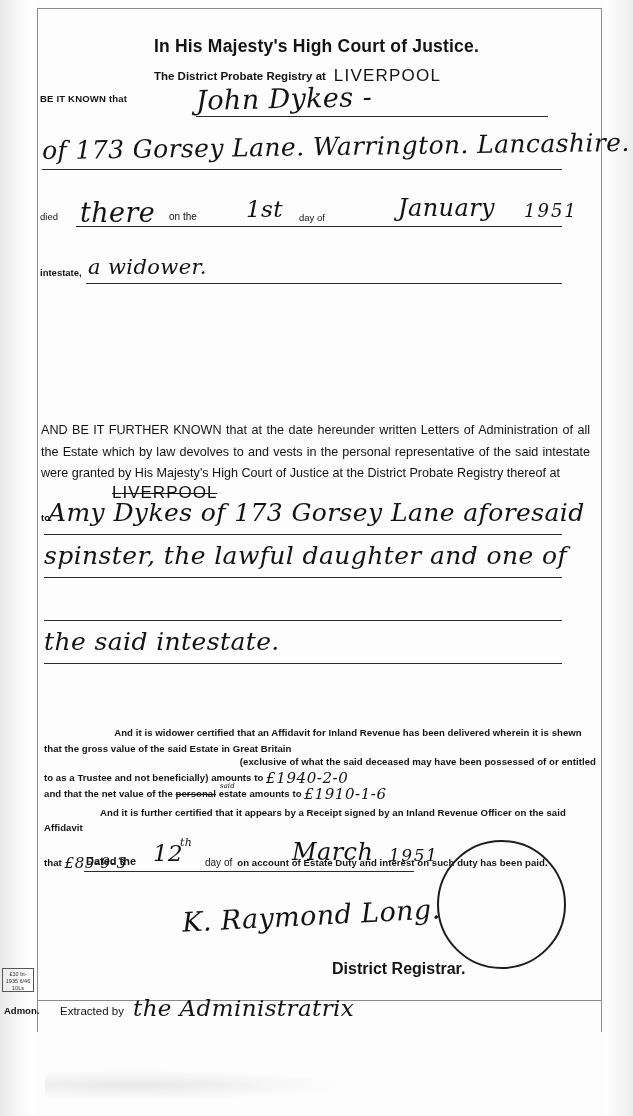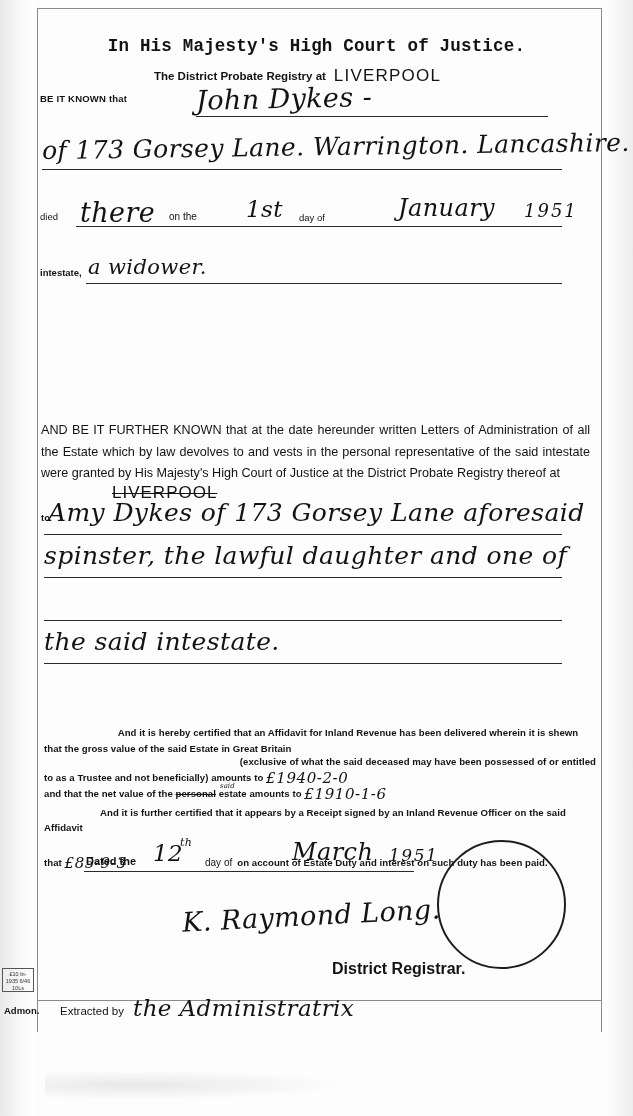--- a/index.html
+++ b/index.html
@@ -73,21 +73,20 @@
 
   
   #doc-title {
     top: 36px;
     left: 0;
     width: 633px;
     text-align: center;
     font-size: 17.5px;
     font-weight: bold;
     letter-spacing: 0.2px;
-    font-family: Liberation Mono, monospace;
   }
   #registry-line {
     top: 66px;
     left: 0;
     width: 595px;
     text-align: center;
     font-size: 11.5px;
     font-weight: bold;
   }
   #registry-line .place {
@@ -283,21 +282,21 @@
   <div class="abs hand grant-line" id="grant-l1">Amy Dykes of 173 Gorsey Lane aforesaid</div>
   <div class="abs grant-rule" id="grant-rule-1"></div>
   <div class="abs hand grant-line" id="grant-l2">spinster, the lawful daughter and one of</div>
   <div class="abs grant-rule" id="grant-rule-2"></div>
   <div class="abs grant-rule" id="grant-rule-3"></div>
   <div class="abs hand grant-line" id="grant-l4">the said intestate.</div>
   <div class="abs grant-rule" id="grant-rule-4"></div>
 
   <div class="abs print" id="cert-block">
     <div style="text-align:center;">
-      <span class="indent"></span><span>And it is hereby certified that an Affidavit for Inland Revenue has been delivered wherein it is shewn</span>
+      <span class="indent"></span><span>And it is widower certified that an Affidavit for Inland Revenue has been delivered wherein it is shewn</span>
     </div>
     <div>
       <span>that the gross value of the said Estate in Great Britain</span>
     </div>
     <div style="text-align:right; margin-top:-2px;">
       <span>(exclusive of what the said deceased may have been possessed of or entitled</span>
     </div>
     <div>
       <span>to as a Trustee and not beneficially) amounts to</span>
       <span class="amt">£1940-2-0</span>

